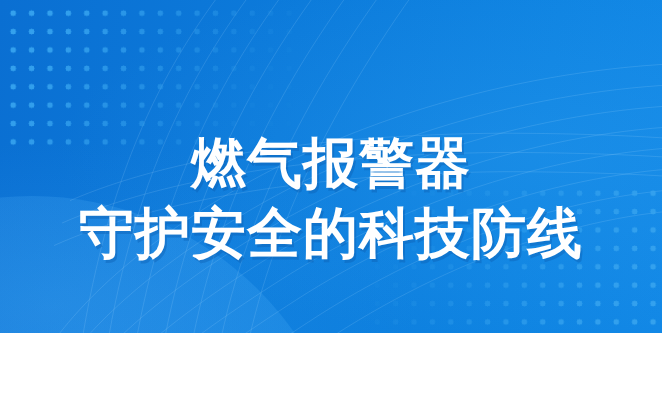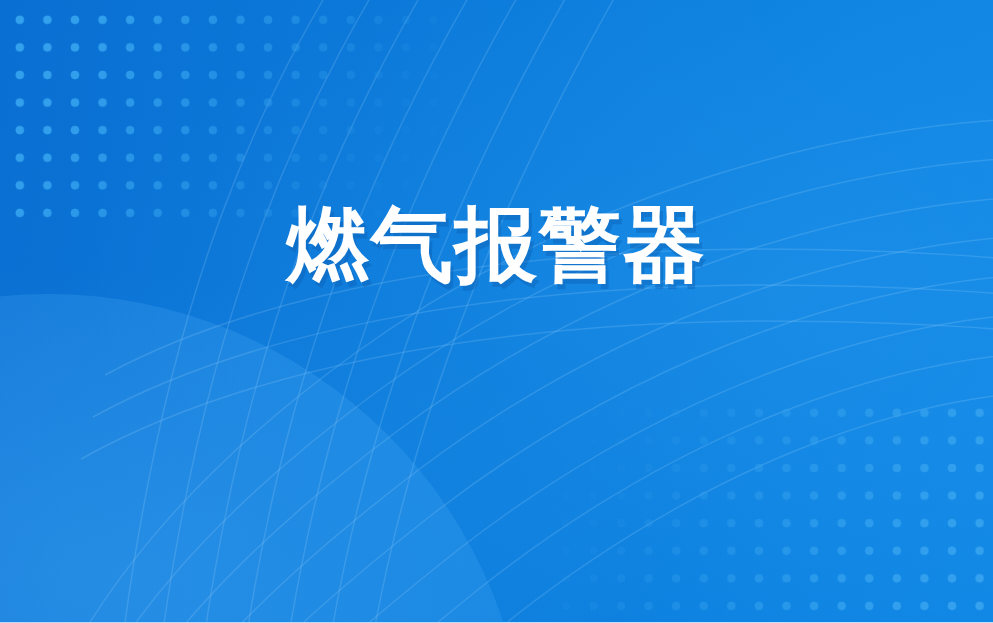--- a/index.html
+++ b/index.html
@@ -8,21 +8,21 @@
     padding: 0;
     background: #ffffff;
   }
   body {
     font-family: "DejaVu Sans", "Liberation Sans", sans-serif;
   }
 
   #banner {
     position: relative;
     width: 662px;
-    height: 415px;
+    height: 333px;
     overflow: hidden;
     background: linear-gradient(100deg, #0a6fd2 0%, #0c7bdb 42%, #0f84e2 78%, #1288e6 100%);
   }
 
   
   .glow {
     position: absolute;
     inset: 0;
     background:
       radial-gradient(120% 95% at 78% 46%, rgba(60,170,245,0.22) 0%, rgba(60,170,245,0.0) 58%),
@@ -131,15 +131,16 @@
         <path d="M 54 306 C 158 248 316 216 504 214 C 608 214 688 220 724 226"></path>
       </g>
     </svg>
   </div>
 
   <div class="dots dots-tl"></div>
   <div class="dots dots-br"></div>
 
   <div class="headline">
     <span class="line-1">燃气报警器</span>
+    <span class="line-2">守护安全的科技防线</span>
   </div>
 
 </div>
 
 </body></html>

